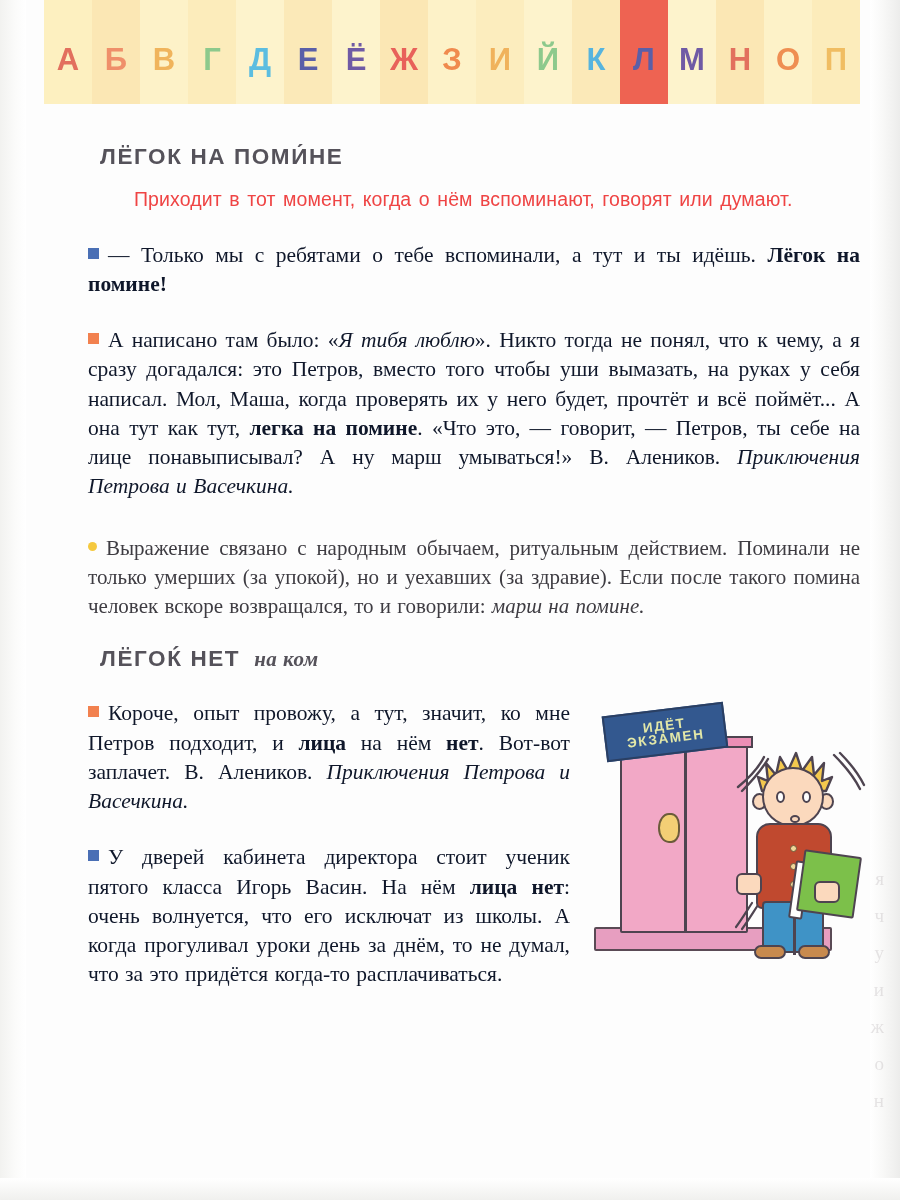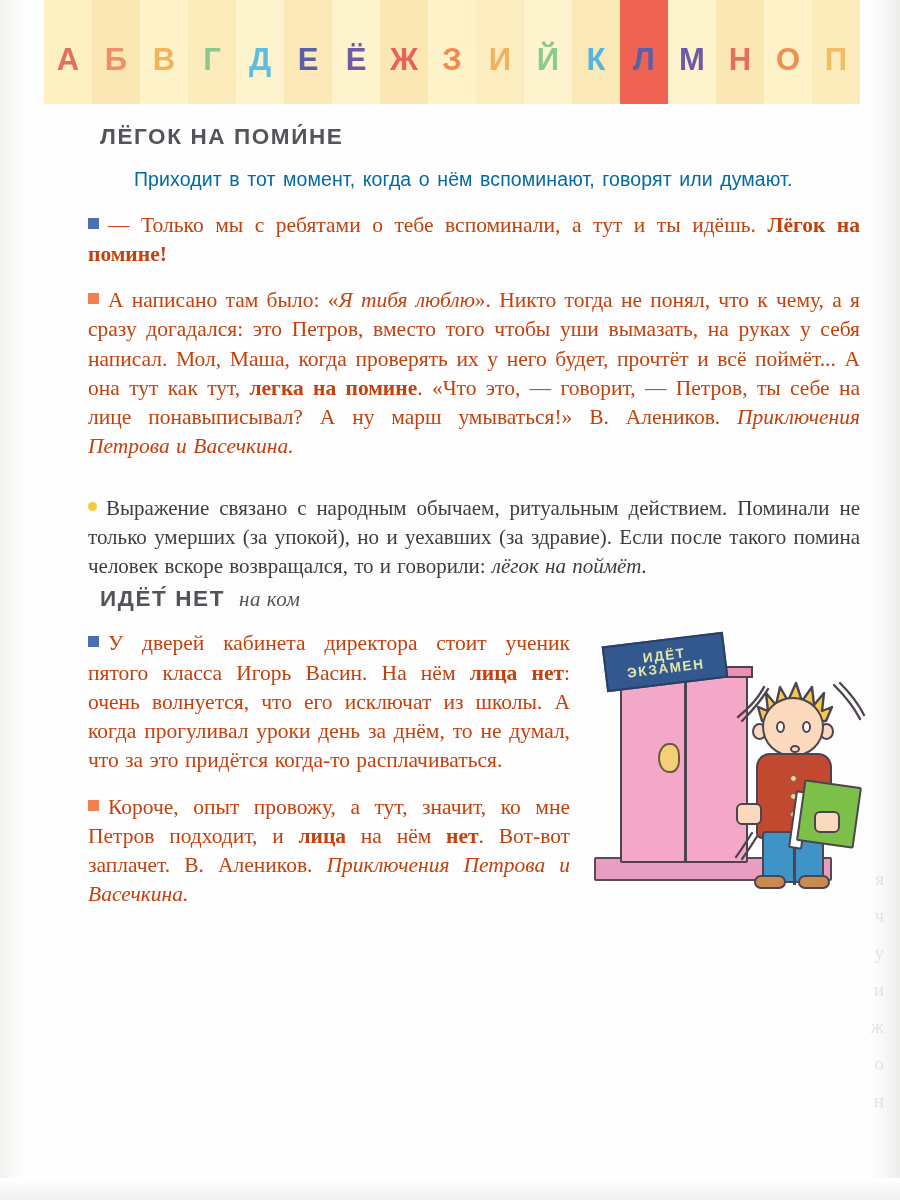--- a/index.html
+++ b/index.html
@@ -61,50 +61,50 @@
   .content {
     position: absolute;
     left: 88px; top: 118px; width: 772px;
   }
   .entry-head {
     font-family: "Liberation Sans", sans-serif;
     font-weight: bold;
     font-size: 22.5px;
     color: #55525a;
     letter-spacing: 1.2px;
-    margin: 6px 0 4px 12px;
+    margin: 26px 0 4px 12px;
   }
   .entry-head .hw { letter-spacing: 1.6px; }
   .entry-head .gloss {
     font-family: "Liberation Serif", serif;
     font-style: italic;
-    font-weight: normal;
+    font-weight: bold;
     font-size: 21px;
     letter-spacing: 0.5px;
     margin-left: 14px;
     color: #55525a;
   }
   .definition {
     font-family: "Liberation Sans", sans-serif;
     font-size: 19.5px;
-    color: #0369a1;
+    color: #ef4444;
     line-height: 1.42;
     text-align: justify;
     text-indent: 46px;
     margin: 16px 0 0 0;
     letter-spacing: 0.1px;
     word-spacing: 2px;
   }
   .example {
     font-family: "Liberation Serif", serif;
     font-size: 21.5px;
-    color: #c2410c;
+    color: #0f172a;
     line-height: 1.36;
     text-align: justify;
-    margin: 17px 0 0 0;
+    margin: 27px 0 0 0;
     word-spacing: 1px;
   }
   .example b { font-weight: bold; }
   .example i { font-style: italic; }
 
   .note {
     font-family: "Liberation Serif", serif;
     font-size: 21px;
     color: #3e3c42;
     line-height: 1.38;
@@ -355,27 +355,27 @@
 
       <p class="example">
         <span class="bul bul-blue"></span><span id="ex1"><span>— Только мы с ребятами о тебе вспоминали, а тут и ты идёшь. </span><b>Лёгок на помине!</b></span>
       </p>
 
       <p class="example">
         <span class="bul bul-orange"></span><span id="ex2"><span>А написано там было: «</span><i>Я тибя люблю</i><span>». Никто тогда не понял, что к чему, а я сразу догадался: это Петров, вместо того чтобы уши вымазать, на руках у себя написал. Мол, Маша, когда проверять их у него будет, прочтёт и всё поймёт... А она тут как тут, </span><b>легка на помине</b><span>. «Что это, — говорит, — Петров, ты себе на лице понавыписывал? А ну марш умываться!» В. Алеников. </span><i>Приключения Петрова и Васечкина.</i></span>
       </p>
 
       <p class="note">
-        <span class="bul-dot"></span><span id="note1"><span>Выражение связано с народным обычаем, ритуальным действием. Поминали не только умерших (за упокой), но и уехавших (за здравие). Если после такого помина человек вскоре возвращался, то и говорили: </span><i>лёгок на поймёт.</i></span>
+        <span class="bul-dot"></span><span id="note1"><span>Выражение связано с народным обычаем, ритуальным действием. Поминали не только умерших (за упокой), но и уехавших (за здравие). Если после такого помина человек вскоре возвращался, то и говорили: </span><i>марш на помине.</i></span>
       </p>
     </div>
 
     <div>
       <div class="entry-head">
-        <span class="hw">ИДЁТ́  НЕТ</span><span class="gloss">на ком</span>
+        <span class="hw">ЛЁГОЌ  НЕТ</span><span class="gloss">на ком</span>
       </div>
 
 
       <div class="wrap-illus">
 
         <div class="float-illus">
           <div class="illus">
 
             <div class="ill-floor"></div>
 
@@ -435,26 +435,26 @@
 
             <div class="ill-book-pages"></div>
             <div class="ill-book"></div>
             <div class="ill-hand-l"></div>
             <div class="ill-hand-r"></div>
 
           </div>
         </div>
 
         <p class="example">
+          <span class="bul bul-orange"></span><span id="ex4"><span>Короче, опыт провожу, а тут, значит, ко мне Петров подходит, и </span><b>лица</b><span> на нём </span><b>нет</b><span>. Вот-вот заплачет. В. Алеников. </span><i>Приключения Петрова и Васечкина.</i></span>
+        </p>
+
+        <p class="example">
           <span class="bul bul-blue"></span><span id="ex3"><span>У дверей кабинета директора стоит ученик пятого класса Игорь Васин. На нём </span><b>лица нет</b><span>: очень волнуется, что его исключат из школы. А когда прогуливал уроки день за днём, то не думал, что за это придётся когда-то расплачиваться.</span></span>
         </p>
-
-        <p class="example">
-          <span class="bul bul-orange"></span><span id="ex4"><span>Короче, опыт провожу, а тут, значит, ко мне Петров подходит, и </span><b>лица</b><span> на нём </span><b>нет</b><span>. Вот-вот заплачет. В. Алеников. </span><i>Приключения Петрова и Васечкина.</i></span>
-        </p>
       </div>
     </div>
 
   </div>
 
   <div class="ghost">я<br>ч<br>у<br>и<br>ж<br>о<br>н</div>
 
 </div>
 
 </body></html>

